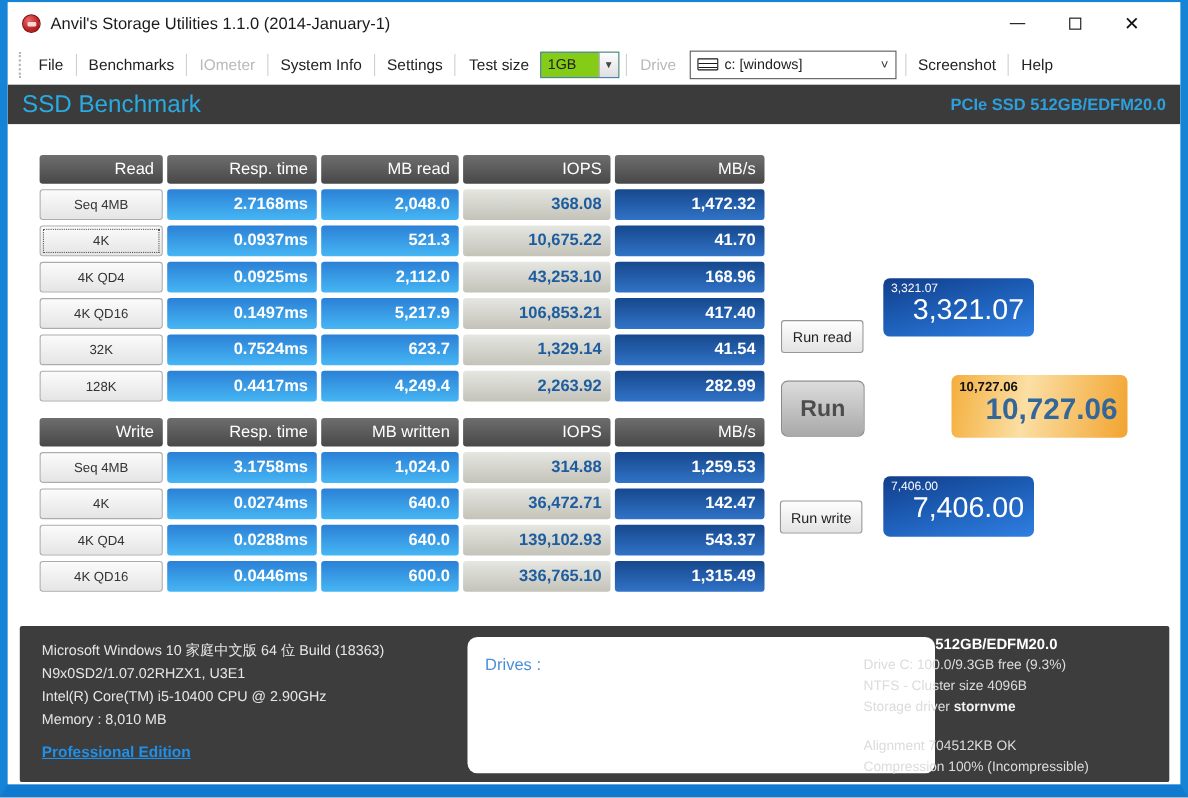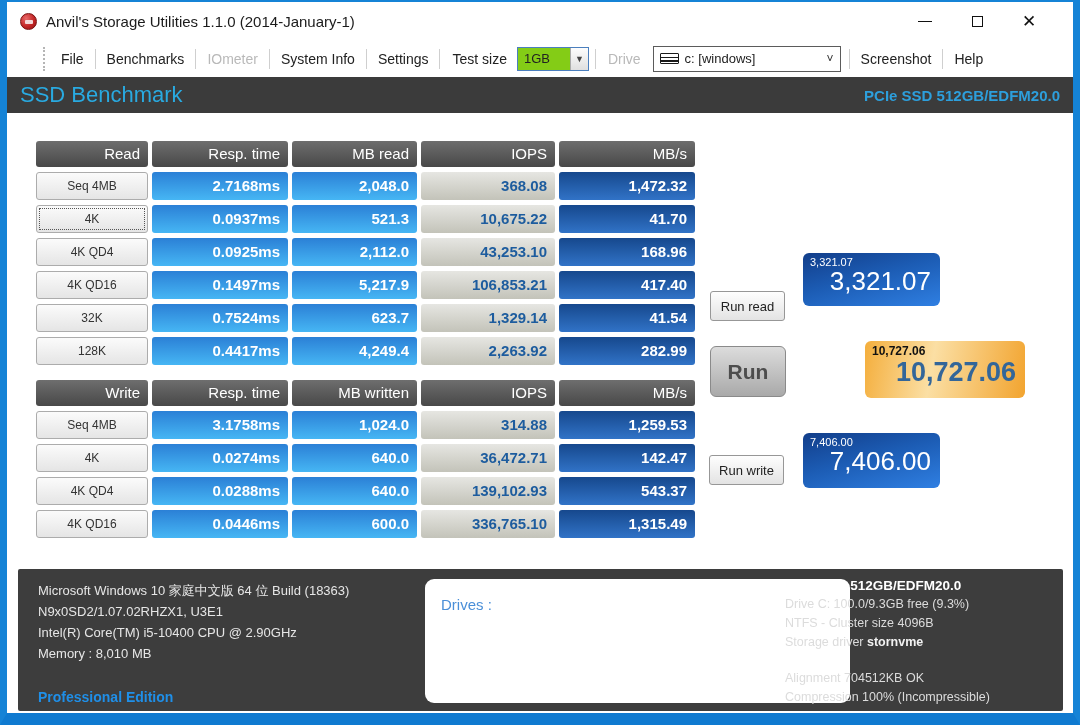--- a/index.html
+++ b/index.html
@@ -18,21 +18,21 @@
   .app-icon::after { content:""; position:absolute; left:4px; top:6px; width:8px; height:4px;
     background:#f3d9d9; border-radius:1px; }
   .title-text { margin-left:9px; font-size:15px; color:#1b1b1b; }
   .win-controls { margin-left:auto; display:flex; align-items:center; height:100%; padding-right:18px; }
   .win-btn { width:52px; height:100%; display:flex; align-items:center; justify-content:center;
     color:#111; cursor:default; }
   .glyph-min { width:14px; height:0; border-top:1.5px solid #111; display:block; }
   .glyph-max { width:11px; height:11px; border:1.5px solid #111; display:block; }
   .glyph-close { font-size:17px; line-height:1; }
   
-  .menubar { height:37px; background:#fff; display:flex; align-items:center; padding-left:6px; font-size:14px; color:#222;margin-left:26px; }
+  .menubar { height:37px; background:#fff; display:flex; align-items:center; padding-left:6px; font-size:14px; color:#222; }
   .grip { border-left:2px dotted #b5b5b5; height:24px; margin:0 7px 0 4px; }
   .menu-item { padding:4px 9px; white-space:nowrap; }
   .menu-item.disabled { color:#b9b9b9; }
   .msep { width:1px; height:20px; background:#cfcfcf; margin:0 2px; }
   .mlabel { padding:4px 6px 4px 10px; white-space:nowrap; }
   .mlabel.disabled { color:#b9b9b9; }
   .combo { display:flex; align-items:stretch; border:1px solid #4b7fbe; background:#84cc16; height:24px; margin:0 4px; }
   .combo .cval { padding:3px 6px; font-size:13px; min-width:52px; }
   .combo .carrow { width:18px; background:linear-gradient(#fdfdfd,#dfdfdf); border-left:1px solid #aaa;
     display:flex; align-items:center; justify-content:center; font-size:9px; color:#444; }
@@ -80,21 +80,21 @@
   #score-read  { left:796px; top:140px; width:137px; height:53px; }
   #score-write { left:796px; top:320px; width:137px; height:55px; }
   #score-total { left:858px; top:228px; width:160px; height:57px;
     background:linear-gradient(100deg,#f4ae3c 0%,#fbdfa4 42%,#f2a42f 100%); }
   #score-total .sm { color:#111; font-weight:bold; font-size:12px; }
   #score-total .big { color:#336699; font-weight:bold; font-size:27px; }
   
   .footer-panel { position:absolute; left:11px; top:456px; width:1045px; height:142px;
     background:#3d3d3d; border-radius:2px; color:#e6e6e6; }
   .sysinfo { position:absolute; left:20px; top:11px; font-size:13px; line-height:21px; }
-  .edition { color:#1f8fe8; font-weight:bold; font-size:14px; margin-top:23px; }
+  .edition { color:#1f8fe8; font-weight:bold; font-size:14px; margin-top:9px;text-decoration:underline; }
   .notes-box { position:absolute; left:407px; top:10px; width:425px; height:124px; background:#fff;
     border-radius:9px; padding:12px 16px; color:#4a8fd8; font-size:15px; line-height:27px; }
   .driveinfo { position:absolute; left:767px; top:7px; font-size:12.5px; line-height:19px; color:#dcdcdc; }
   .driveinfo .ttl { font-size:13.5px; font-weight:bold; color:#fff; }
   .driveinfo .gap { height:17px; }
   .bold { font-weight:bold; color:#f2f2f2; }
 </style>
 </head>
 <body>
 

